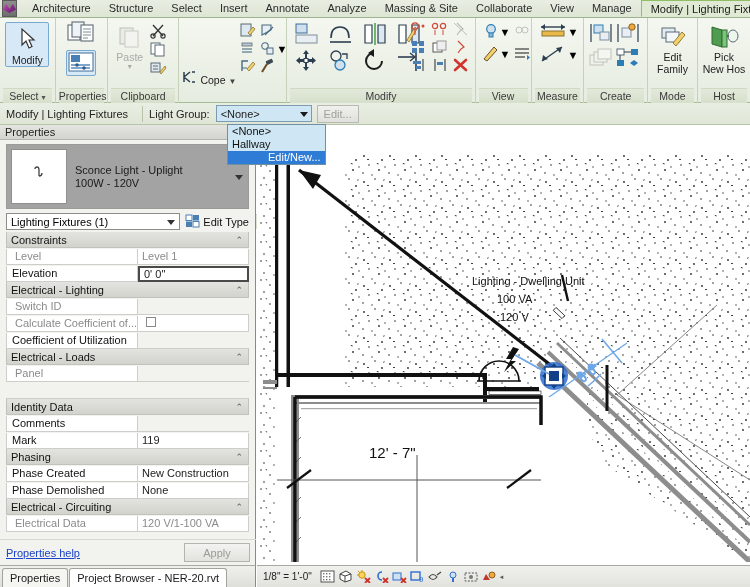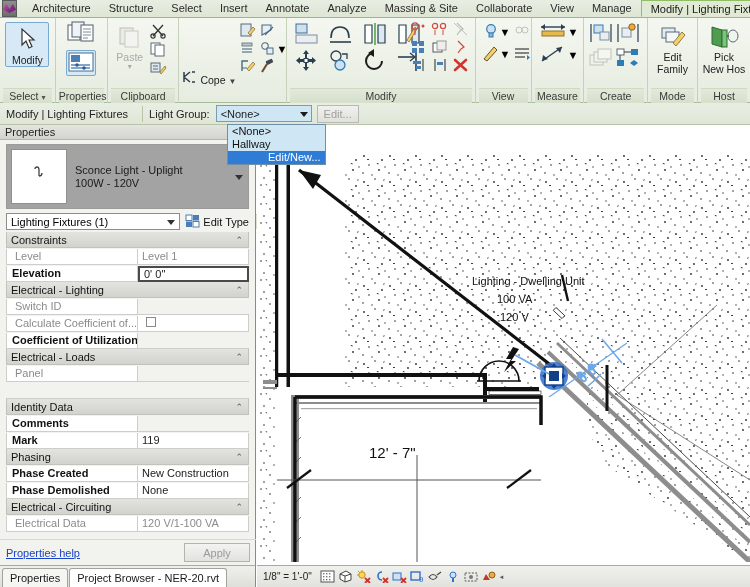--- a/index.html
+++ b/index.html
@@ -154,21 +154,21 @@
   }
   .edittype { display: flex; align-items: center; margin-left: 5px; font-size: 11px; color: #111; }
 
   .ptable { margin: 0 6px; border: 0; }
   .prow { display: flex; height: 17px; align-items: flex-end; }
   .prow .pname {
     width: 132px; border: 1px solid #cdcdc9; border-top: 0; background: #fff;
     font-size: 11px; line-height: 15px; padding-left: 5px; color: #333;
     overflow: hidden; white-space: nowrap;
   }
-  .prow .pname.b { color: #111; font-weight: bold; }
+  .prow .pname.b { color: #111; font-weight: normal; }
   .prow .pname.g { color: #8b8b8b; padding-left: 8px; }
   .prow .pval {
     flex: 1; border: 1px solid #cdcdc9; border-top: 0; border-left: 0;
     background: #fff; font-size: 11px; line-height: 15px; padding-left: 4px; color: #222;
   }
   .prow .pval.g { color: #8b8b8b; }
   .prow .pval.act { border: 2px solid #4a4a4a; line-height: 12px; }
   .grouprow {
     display: flex; height: 16px; align-items: center;
     background: linear-gradient(#e3e3df,#d3d3ce);

